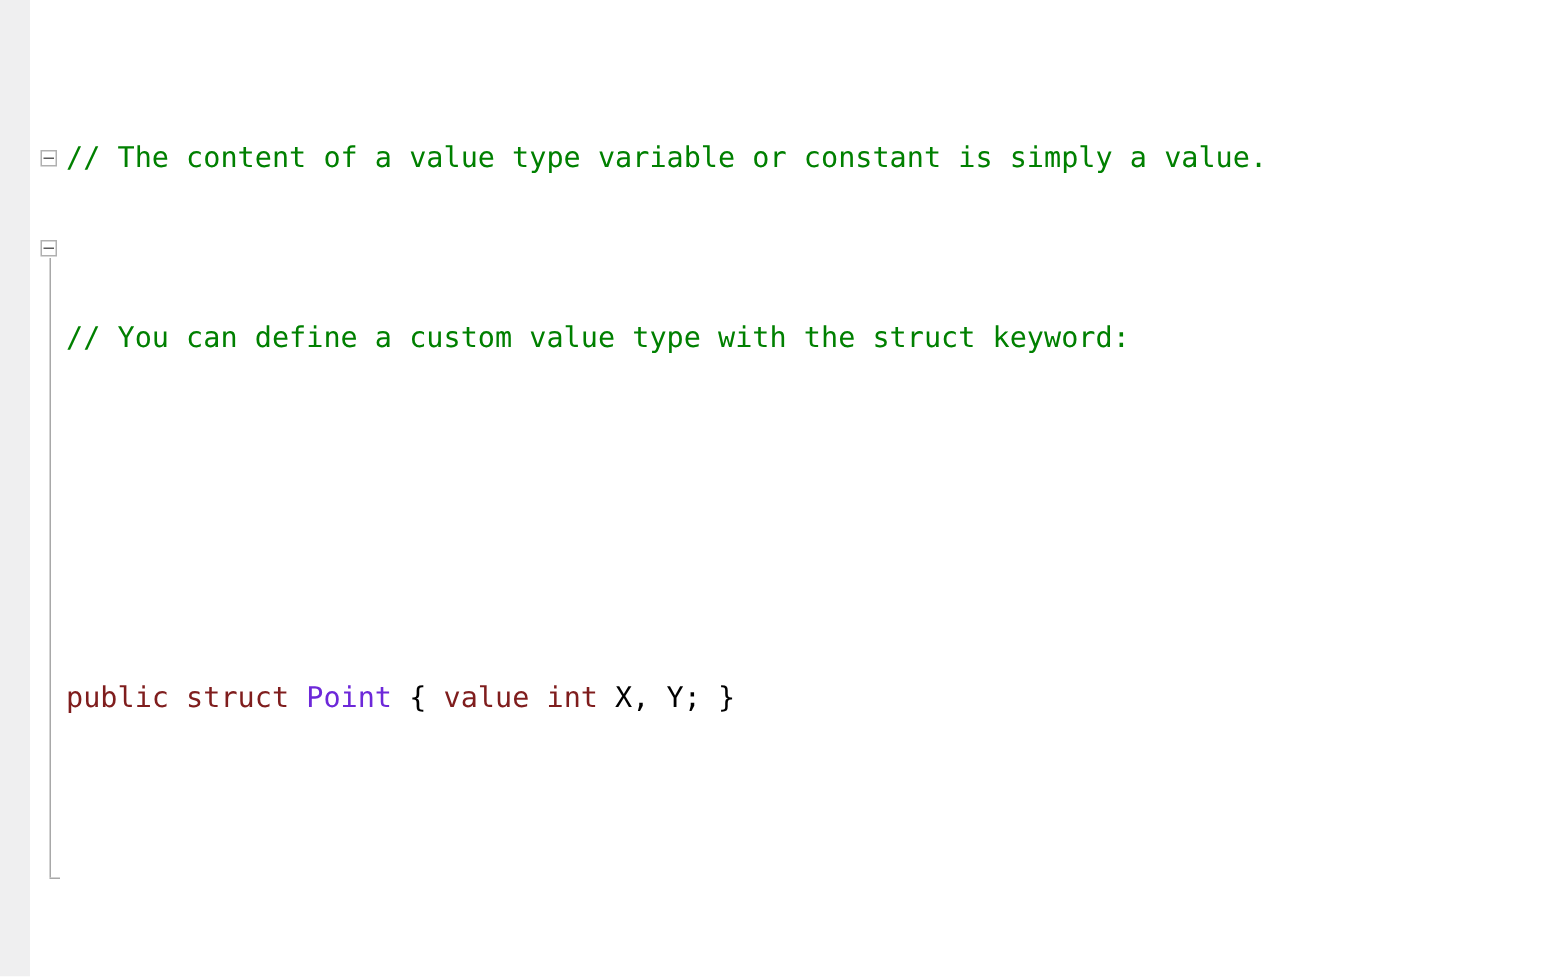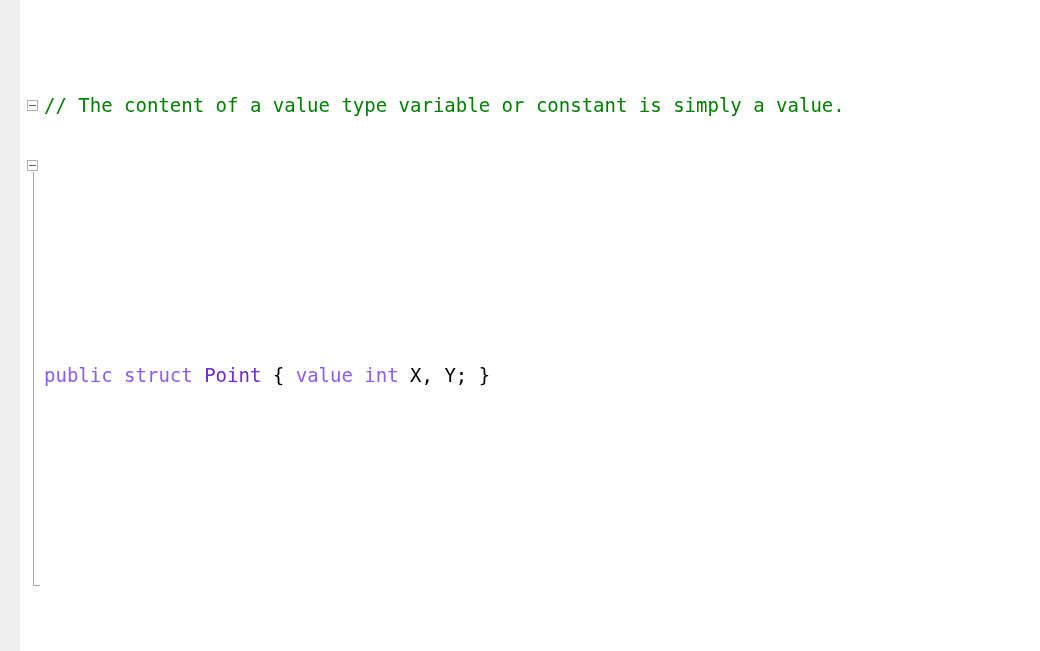--- a/index.html
+++ b/index.html
@@ -89,21 +89,21 @@
     font-size: 19px;
     line-height: 30px;
     white-space: pre;
     color: #000000;
   }
   .line {
     height: 30px;
     white-space: pre;
   }
   .cmt { color: #008000; }
-  .kw  { color: #8b5cf6; }
+  .kw  { color: #7f1d1d; }
   .typ { color: #6d28d9; }
   .pln { color: #000000; }
 </style>
 </head>
 <body>
 
 <div id="editor">
 
   <div id="indicator-margin"></div>
   <div id="indicator-margin-edge"></div>
@@ -114,20 +114,21 @@
 
     <div class="fold-box" style="left:5px; top:160px;"></div>
     <div class="fold-line" style="left:11px; top:172px; height:413px;"></div>
     <div class="fold-end" style="left:11px; top:585px;"></div>
   </div>
 
   <div id="code">
 
     <div class="line"><span class="cmt">// The content of a value type variable or constant is simply a value.</span></div>
 
+    <div class="line"><span class="cmt">// You can define a custom value type with the struct keyword:</span></div>
 
     <div class="line"></div>
 
     <div class="line"><span class="kw">public struct </span><span class="typ">Point</span><span class="pln"> { </span><span class="kw">value int</span><span class="pln"> X, Y; }</span></div>
 
     <div class="line"></div>
 
     
 
     

